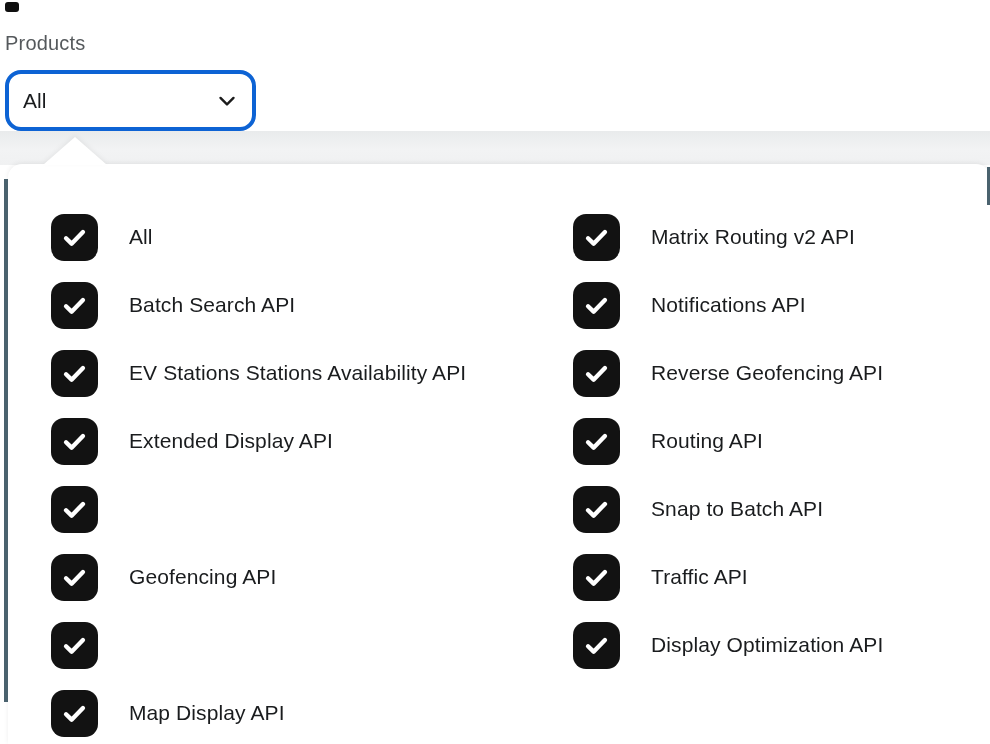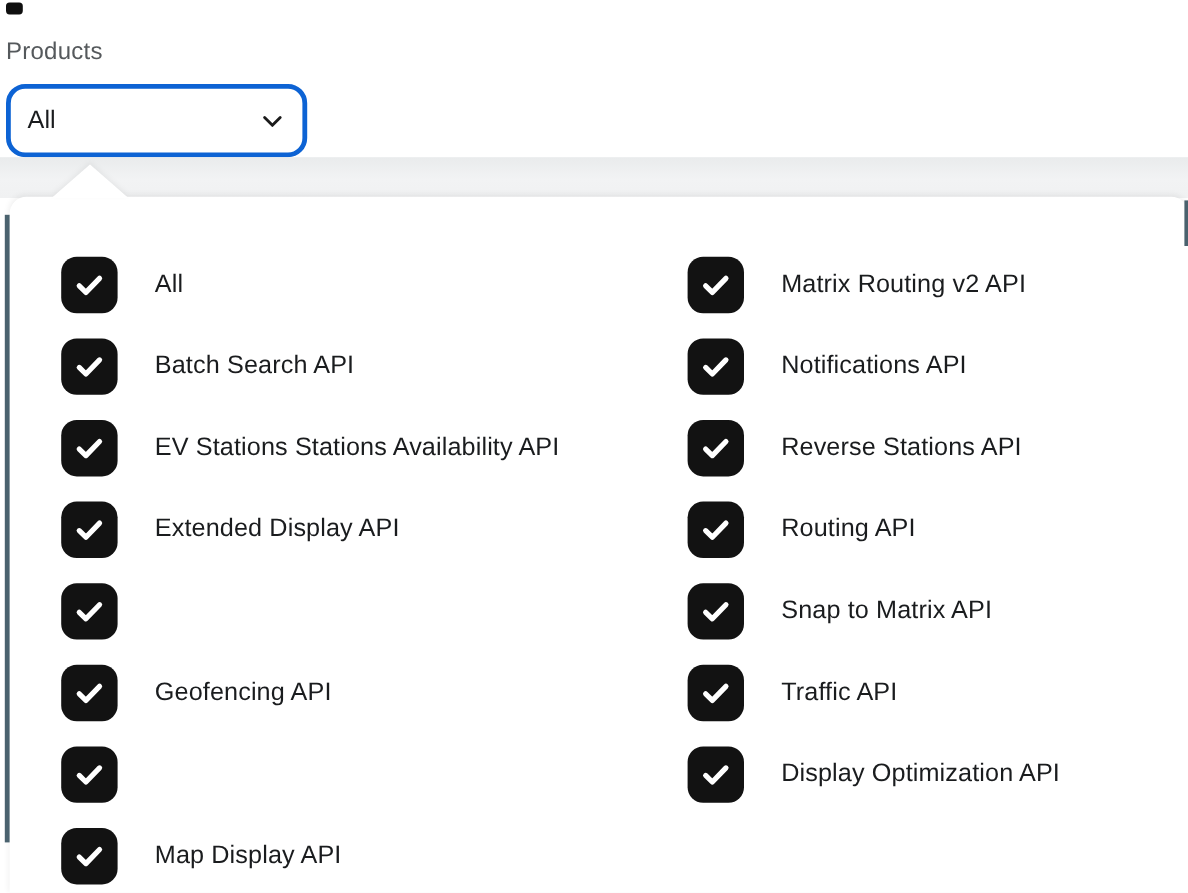--- a/index.html
+++ b/index.html
@@ -191,37 +191,37 @@
           </svg>
         </span>
         <span class="option-label">Notifications API</span>
       </label>
       <label class="option">
         <span class="checkbox">
           <svg viewBox="0 0 24 24" fill="none">
             <path d="M5 12.6 L9.6 17.1 L19 7.4" stroke="#ffffff" stroke-width="3.6" stroke-linecap="round" stroke-linejoin="round"></path>
           </svg>
         </span>
-        <span class="option-label">Reverse Stations API</span>
+        <span class="option-label">Reverse Geofencing API</span>
       </label>
       <label class="option">
         <span class="checkbox">
           <svg viewBox="0 0 24 24" fill="none">
             <path d="M5 12.6 L9.6 17.1 L19 7.4" stroke="#ffffff" stroke-width="3.6" stroke-linecap="round" stroke-linejoin="round"></path>
           </svg>
         </span>
         <span class="option-label">Routing API</span>
       </label>
       <label class="option">
         <span class="checkbox">
           <svg viewBox="0 0 24 24" fill="none">
             <path d="M5 12.6 L9.6 17.1 L19 7.4" stroke="#ffffff" stroke-width="3.6" stroke-linecap="round" stroke-linejoin="round"></path>
           </svg>
         </span>
-        <span class="option-label">Snap to Matrix API</span>
+        <span class="option-label">Snap to Batch API</span>
       </label>
       <label class="option">
         <span class="checkbox">
           <svg viewBox="0 0 24 24" fill="none">
             <path d="M5 12.6 L9.6 17.1 L19 7.4" stroke="#ffffff" stroke-width="3.6" stroke-linecap="round" stroke-linejoin="round"></path>
           </svg>
         </span>
         <span class="option-label">Traffic API</span>
       </label>
       <label class="option">

